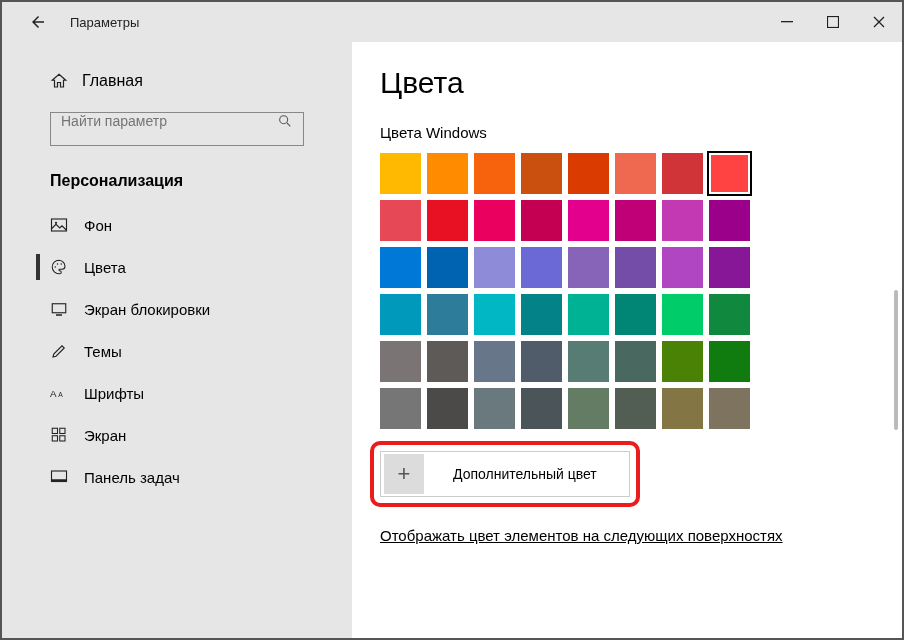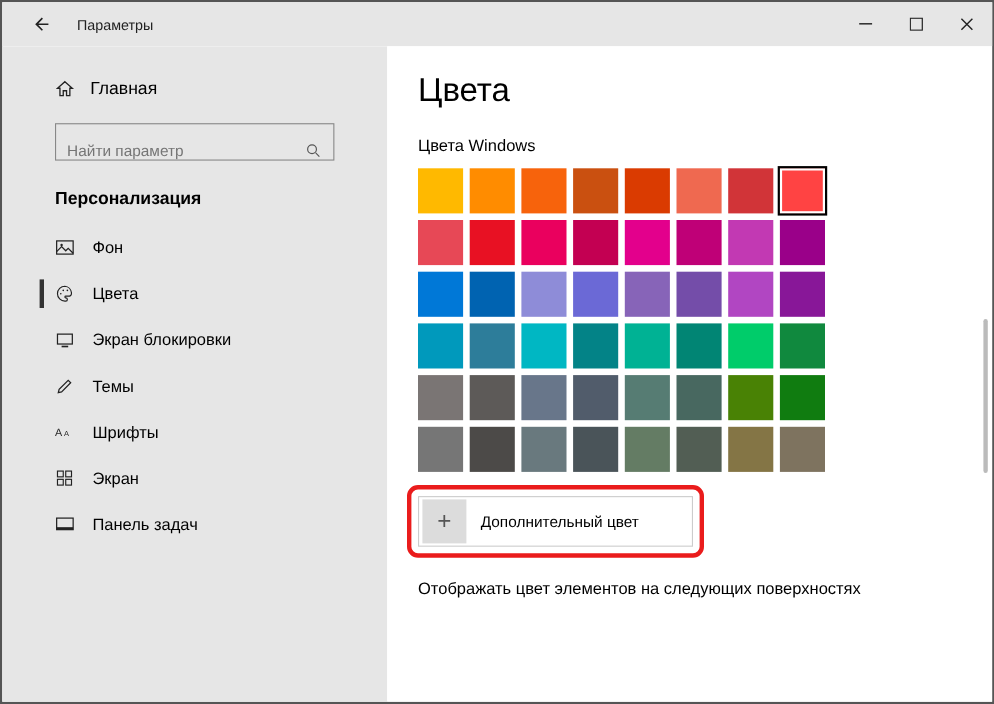--- a/index.html
+++ b/index.html
@@ -8,40 +8,40 @@
 .titlebar { height: 40px; display: flex; align-items: center; background: #e6e6e6; }
 .titlebar-left { display: flex; align-items: center; gap: 18px; padding-left: 22px; }
 .back-btn { width: 28px; height: 28px; display: flex; align-items: center; justify-content: center; cursor: pointer; }
 .title-text { font-size: 13px; color: #222; }
 .titlebar-right { margin-left: auto; display: flex; }
 .win-btn { width: 46px; height: 40px; display: flex; align-items: center; justify-content: center; cursor: pointer; }
 .content { flex: 1; display: flex; overflow: hidden; }
 .sidebar { width: 350px; background: #e6e6e6; padding: 24px 0 16px 0; display: flex; flex-direction: column; }
 .home-row { display: flex; align-items: center; gap: 14px; padding: 6px 0 6px 48px; cursor: pointer; }
 .home-icon { width: 18px; height: 18px; }
-.search-box { margin: 16px 48px 0 48px; border: 1px solid #888; height: 34px; display: flex; align-items: flex-end; padding: 0 10px; background: #e6e6e6; }
+.search-box { margin: 16px 48px 0 48px; border: 1px solid #888; height: 34px; display: flex; align-items: flex-start; padding: 0 10px; background: #e6e6e6; }
 .search-input { flex: 1; border: none; background: transparent; outline: none; font-size: 14px; }
 .search-icon { width: 16px; height: 16px; color: #555; }
 .section-title { margin: 26px 0 14px 48px; font-size: 16px; font-weight: 600; }
 .nav-list { display: flex; flex-direction: column; }
 .nav-item { display: flex; align-items: center; gap: 16px; padding: 12px 0 12px 48px; cursor: pointer; position: relative; font-size: 15px; }
 .nav-item.active::before { content: ""; position: absolute; left: 34px; top: 8px; bottom: 8px; width: 4px; background: #333; }
 .nav-icon { width: 18px; height: 18px; display: flex; align-items: center; justify-content: center; }
 .main { flex: 1; background: #fff; padding: 24px 0 0 28px; position: relative; overflow: hidden; }
 .page-title { font-size: 30px; font-weight: 400; margin-bottom: 24px; }
 .subheading { font-size: 15px; margin-bottom: 12px; }
 .swatch-grid { display: flex; flex-direction: column; gap: 6px; margin-bottom: 22px; }
 .swatch-row { display: flex; gap: 6px; }
 .swatch { width: 41px; height: 41px; cursor: pointer; }
 .swatch.selected { outline: 2px solid #000; outline-offset: 0; border: 2px solid #fff; }
 .custom-color-btn { display: flex; align-items: center; width: 250px; height: 46px; background: #fff; border: 1px solid #ccc; cursor: pointer; }
 .plus-box { width: 40px; height: 40px; margin: 3px; background: #dcdcdc; display: flex; align-items: center; justify-content: center; font-size: 22px; color: #555; }
-.custom-color-label { margin-left: 10px; font-size: 14px; text-align: center; }
+.custom-color-label { margin-left: 26px; font-size: 14px; text-align: center; }
 .highlight-box { position: absolute; border: 4px solid #ea1c1c; border-radius: 10px; pointer-events: none; }
-.footer-text { margin-top: 30px; font-size: 15px; }
+.footer-text { margin-top: 30px; font-size: 15px; text-decoration: underline; }
 .scrollbar { position: absolute; right: 2px; top: 48px; bottom: 4px; width: 6px; }
 .scrollbar-thumb { position: absolute; top: 200px; width: 4px; height: 140px; background: #bbb; border-radius: 2px; }
 </style>
 </head>
 <body>
 
 <div class="window">
   <div class="titlebar">
     <div class="titlebar-left">
       <div class="back-btn">

